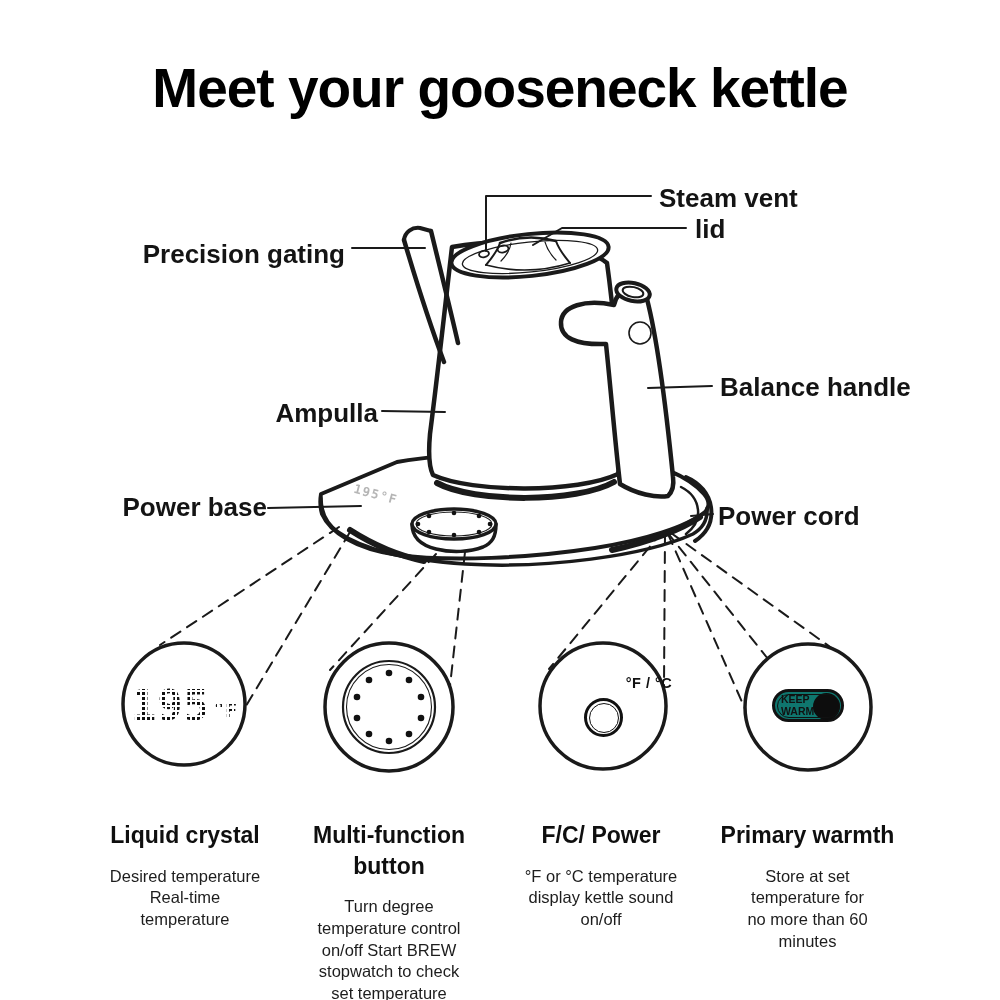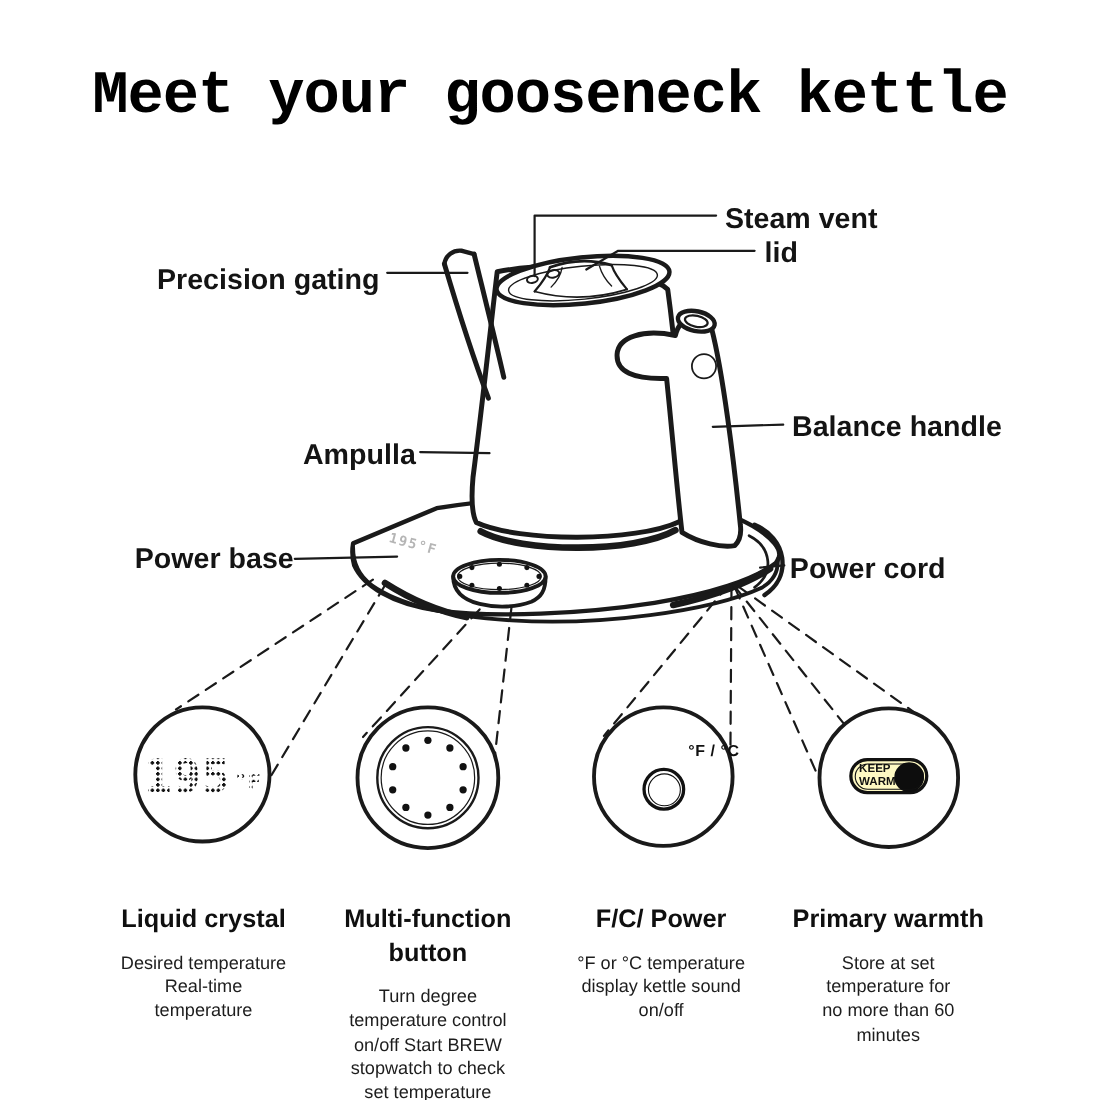--- a/index.html
+++ b/index.html
@@ -1,21 +1,21 @@
 <!DOCTYPE html>
 <html><head>
 <meta charset="utf-8">
 <style>
   html,body{margin:0;padding:0;background:#fff;}
   body{width:1000px;height:1000px;position:relative;overflow:hidden;
        font-family:"Liberation Sans",sans-serif;color:#111;}
   .abs{position:absolute;}
   #art{position:absolute;left:0;top:0;}
   .title{left:0;top:56px;width:1000px;text-align:center;font-size:55px;font-weight:900;
-         letter-spacing:-1px;color:#000;font-family:Liberation Mono, monospace;}
+         letter-spacing:-1px;color:#000;}
   .plabel{font-size:26px;font-weight:600;color:#141414;white-space:nowrap;}
   .feature{text-align:center;}
   .feature-name{font-size:23px;font-weight:700;line-height:1.33;white-space:pre-line;color:#0f0f0f;margin-top:43px;}
   .feature-desc{font-size:16.5px;line-height:1.32;margin-top:15px;white-space:pre-line;color:#1d1d1d;}
   
   .lcd-wrap{left:108px;top:679px;width:152px;height:52px;display:flex;align-items:center;
             justify-content:center;}
   .lcd-num{font-family:"DejaVu Sans Mono",monospace;font-weight:700;font-size:42px;
            letter-spacing:1px;color:#111;}
   .lcd-unit{font-family:"DejaVu Sans Mono",monospace;font-weight:700;font-size:20px;
@@ -30,21 +30,21 @@
             font-family:"DejaVu Sans Mono",monospace;font-weight:700;font-size:12.5px;
             letter-spacing:1.5px;color:#b5b5b5;}
   
   .fc-label{left:543px;top:675px;width:120px;text-align:center;font-size:14.5px;
             font-weight:600;letter-spacing:.5px;padding-left:46px;}
   .fc-btn{left:584px;top:698px;width:33px;height:33px;border:3.5px solid #111;
           border-radius:50%;}
   .fc-btn::after{content:"";position:absolute;inset:1.5px;border:1.5px solid #111;border-radius:50%;}
   
   .kw-pill{left:772px;top:689px;width:72px;height:33px;border:3px solid #111;border-radius:18px;
-           box-sizing:border-box;display:flex;align-items:center;background:#fef9c3;}
+           box-sizing:border-box;display:flex;align-items:center;background:#0f766e;}
   .kw-pill::after{content:"";position:absolute;inset:1.5px;border:1.2px solid #111;border-radius:14px;
                   pointer-events:none;}
   .kw-label{font-size:10.5px;font-weight:700;line-height:1.08;padding-left:6px;width:42px;
             white-space:normal;}
   .kw-knob{position:absolute;right:1px;top:1px;width:27px;height:27px;border-radius:50%;
            background:#0d0d0d;}
   .col1{left:80px;top:777px;width:210px;}
   .col2{left:284px;top:777px;width:210px;}
   .col3{left:496px;top:777px;width:210px;}
   .col4{left:700px;top:777px;width:215px;}

